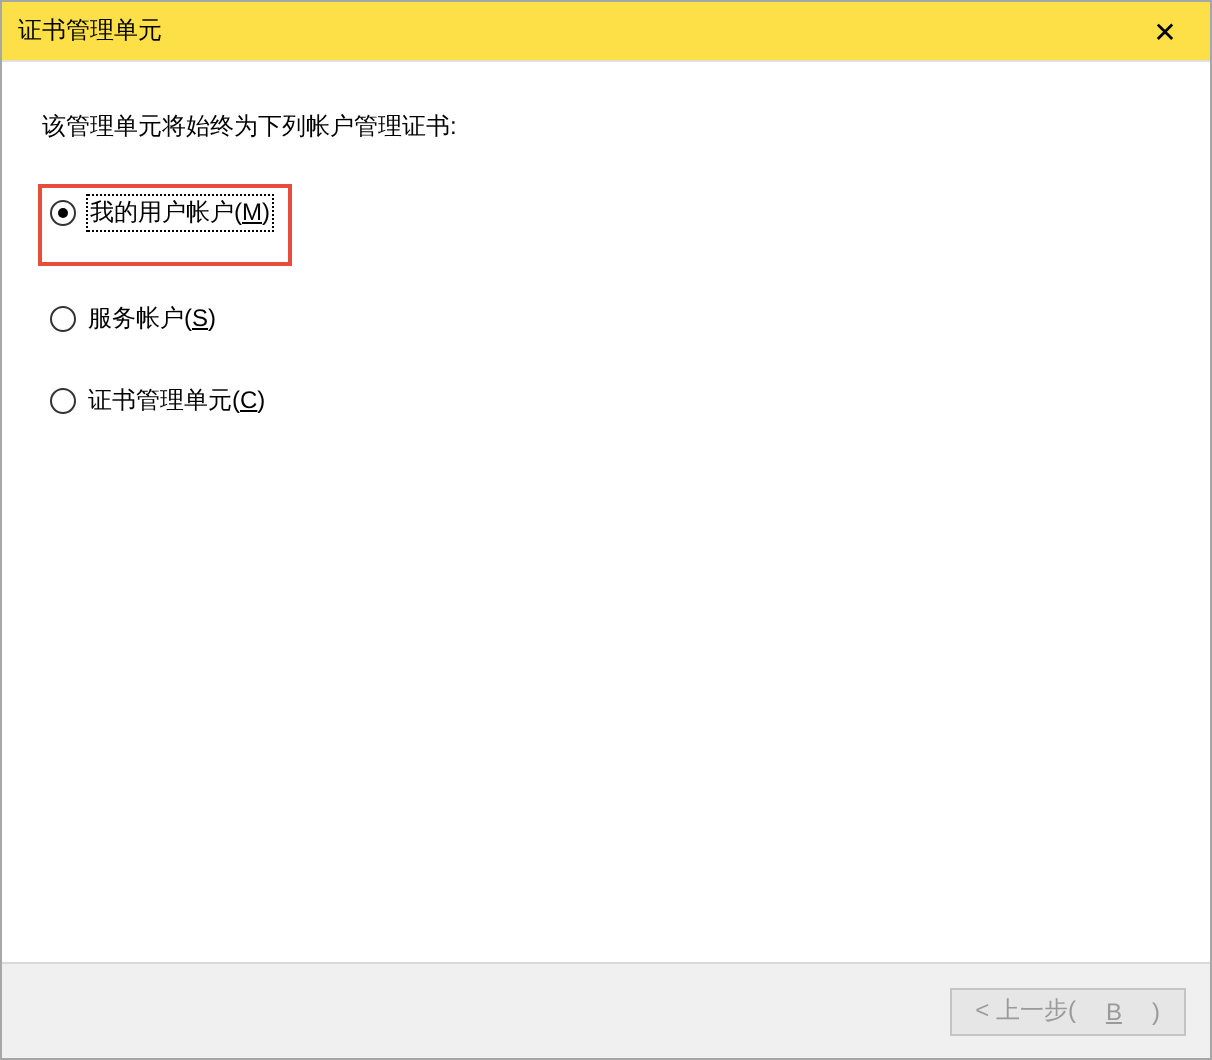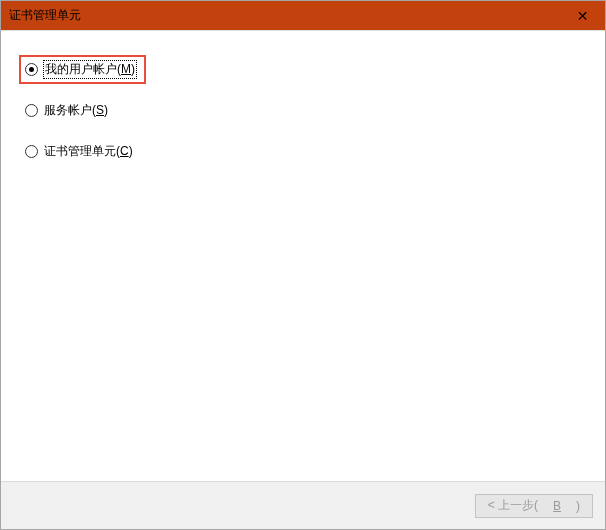--- a/index.html
+++ b/index.html
@@ -14,21 +14,21 @@
     width: 606px;
     height: 530px;
     border: 1px solid #a6a6a6;
     background: #fff;
     display: flex;
     flex-direction: column;
     position: relative;
   }
   .titlebar {
     height: 30px;
-    background: #c2410c;
+    background: #fde047;
     border-bottom: 1px solid #e0e0e0;
     display: flex;
     align-items: center;
     justify-content: space-between;
     padding-left: 8px;
   }
   .titlebar .title {
     font-size: 12px;
     color: #000;
   }
@@ -59,21 +59,21 @@
     gap: 12px;
     padding-left: 2px;
   }
   .option-row {
     display: flex;
     align-items: center;
     width: fit-content;
   }
   .option-row.highlighted {
     border: 2px solid #e74c3c;
-    padding: 4px 8px 4px 4px;
+    padding: 4px 8px 16px 4px;
     margin-left: -4px;
   }
   .option-row:not(.highlighted) {
     padding: 6px 8px 6px 6px;
     margin-left: -4px;
   }
   .radio {
     width: 13px;
     height: 13px;
     border: 1px solid #333;
@@ -147,20 +147,21 @@
 <div class="window">
 
   <div class="titlebar">
     <span class="title">证书管理单元</span>
     <div class="close-btn">
       <span>✕</span>
     </div>
   </div>
 
   <div class="body-area">
+    <div class="prompt">该管理单元将始终为下列帐户管理证书:</div>
 
     <div class="options">
 
       <label class="option-row highlighted">
         <span class="radio selected"></span>
         <span class="option-label focused">
           <span>我的用户帐户(</span><span class="hotkey">M</span><span>)</span>
         </span>
       </label>
 

